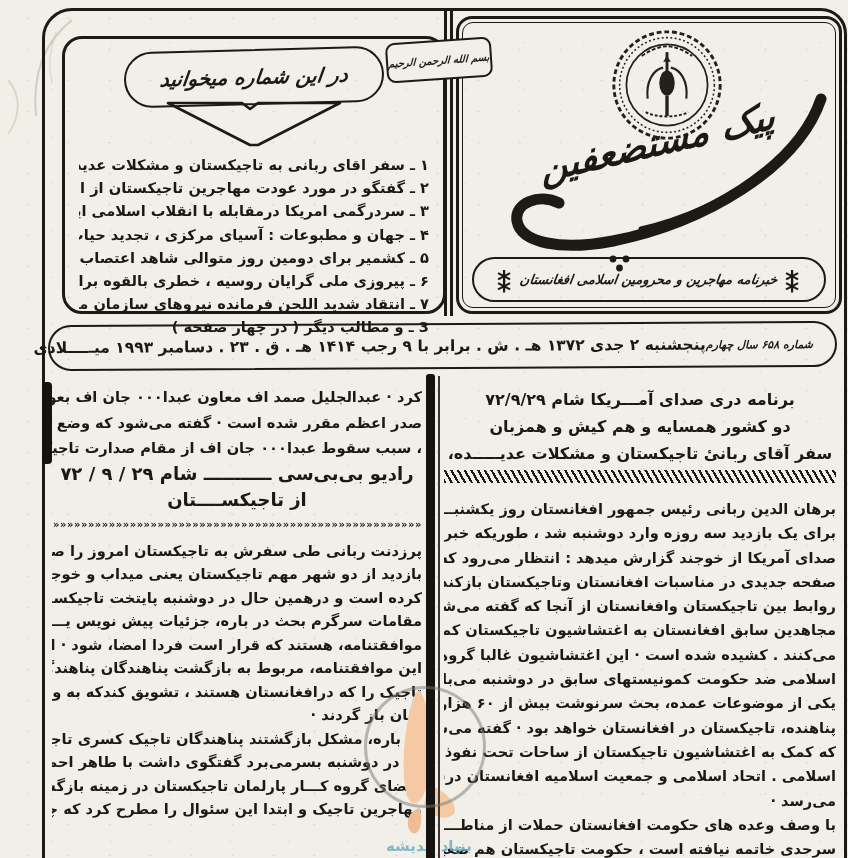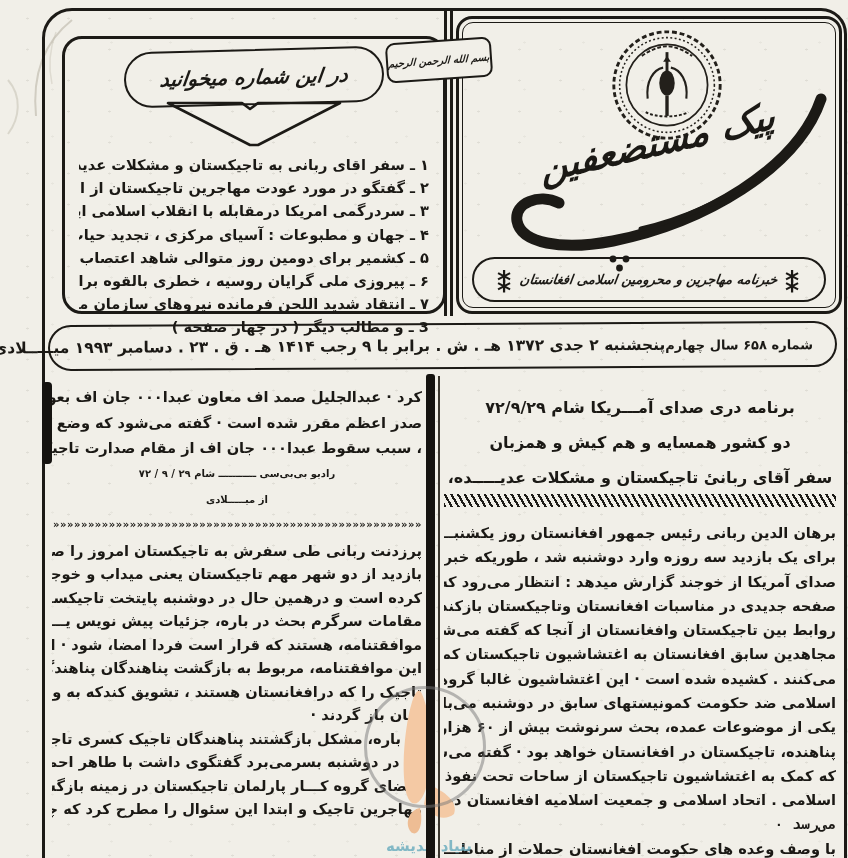--- a/index.html
+++ b/index.html
@@ -83,48 +83,48 @@
     transform:skewX(-8deg);white-space:nowrap;
   }
 
   
   .date-bar{
     position:absolute;left:48px;top:323px;width:789px;height:46px;
     border:2.5px solid #1c1a16;border-radius:23px;box-sizing:border-box;
     display:flex;align-items:center;direction:rtl;padding:0 22px;
     transform:rotate(-.3deg);
   }
-  .date-bar .issue{font-size:13px;font-weight:bold;white-space:nowrap;}
+  .date-bar .issue{font-size:11px;font-weight:bold;white-space:nowrap;font-style:italic;}
   .date-bar .dateline{flex:1;text-align:center;font-size:15.5px;font-weight:bold;white-space:nowrap;}
 
   
   .col-divider{position:absolute;left:426px;top:374px;width:9px;height:490px;background:#151310;border-radius:3px;z-index:29;}
   .col-divider-thin{position:absolute;left:438px;top:376px;width:1.5px;height:486px;background:#3a362e;z-index:29;}
   .ink-blotch{position:absolute;left:42px;top:382px;width:10px;height:82px;background:#151310;border-radius:4px;}
 
   .left-col{position:absolute;left:52px;top:384px;width:370px;direction:rtl;}
   .right-col{position:absolute;left:444px;top:386px;width:392px;direction:rtl;}
 
   .line{
     font-size:14.6px;font-weight:bold;line-height:23.5px;
     text-align:justify;white-space:nowrap;overflow:hidden;
   }
   .l-open .line{line-height:25.5px;}
   .l-body .line{line-height:23.5px;}
   .r-body .line{line-height:24.3px;}
 
   .l-heading{margin-top:0;}
-  .l-heading .hline{font-size:10px;font-weight:bold;line-height:26px;text-align:center;white-space:nowrap;}
+  .l-heading .hline{font-size:18px;font-weight:bold;line-height:26px;text-align:center;white-space:nowrap;}
   .guillemets{
     height:12px;line-height:12px;overflow:hidden;font-size:10px;font-weight:bold;
     letter-spacing:.5px;text-align:center;margin:6px 0 8px 0;
   }
   .l-body{margin-top:2px;}
 
-  .r-heading .hline{font-size:16px;font-weight:bold;line-height:27px;text-align:center;white-space:nowrap;margin-top:8px;}
+  .r-heading .hline{font-size:16px;font-weight:bold;line-height:27px;text-align:center;white-space:nowrap;}
   .hatch{
     height:13px;margin-top:3px;
     background:repeating-linear-gradient(60deg,#1c1a16 0 2.2px,transparent 2.2px 5.8px);
   }
   .r-body{margin-top:14px;}
 
   
   .wm-circle{
     position:absolute;left:364px;top:686px;width:116px;height:116px;
     border:3.5px solid rgba(120,120,120,.5);border-radius:50%;z-index:30;
@@ -221,21 +221,21 @@
   <div class="ink-blotch"></div>
 
   <div class="left-col">
     <div class="l-open">
         <div class="line" style="text-align-last: justify;">کرد · عبدالجلیل صمد اف معاون عبدا۰۰۰ جان اف بعوض وی</div>
         <div class="line" style="text-align-last: justify;">صدر اعظم مقرر شده است · گفته می‌شود که وضع برهم اقتصاد</div>
         <div class="line" style="text-align-last: justify;">، سبب سقوط عبدا۰۰۰ جان اف از مقام صدارت تاجیکستان</div>
       </div>
     <div class="l-heading">
         <div class="hline">رادیو بی‌بی‌سی ـــــــــــ شام ۲۹ / ۹ / ۷۲</div>
-        <div class="hline">از میـــــلادی</div>
+        <div class="hline">از تاجیکســــتان</div>
       </div>
     <div class="guillemets">««««««««««««««««««««««««««««««««««««««««««««««««««««««««««</div>
     <div class="l-body">
         <div class="line" style="text-align-last: justify;">پرزدنت ربانی طی سفرش به تاجیکستان امروز را صـــرف</div>
         <div class="line" style="text-align-last: justify;">بازدید از دو شهر مهم تاجیکستان یعنی میداب و خوجــــد</div>
         <div class="line" style="text-align-last: justify;">کرده است و درهمین حال در دوشنبه پایتخت تاجیکســــتان</div>
         <div class="line" style="text-align-last: justify;">مقامات سرگرم بحث در باره، جزئیات پیش نویس یـــــــک</div>
         <div class="line" style="text-align-last: justify;">موافقتنامه، هستند که قرار است فردا امضا، شود · از جمله</div>
         <div class="line" style="text-align-last: justify;">این موافقتنامه، مربوط به بازگشت پناهندگان پناهندگان</div>
         <div class="line" style="text-align-last: justify;">تاجیک را که درافغانستان هستند ، تشویق کندکه به وطـــن</div>
@@ -260,21 +260,21 @@
         <div class="line" style="text-align-last: justify;">صدای آمریکا از خوجند گزارش میدهد : انتظار می‌رود که این</div>
         <div class="line" style="text-align-last: justify;">صفحه جدیدی در مناسبات افغانستان وتاجیکستان بازکند ·</div>
         <div class="line" style="text-align-last: justify;">روابط بین تاجیکستان وافغانستان از آنجا که گفته می‌شود</div>
         <div class="line" style="text-align-last: justify;">مجاهدین سابق افغانستان به اغتشاشیون تاجیکستان کمـــک</div>
         <div class="line" style="text-align-last: justify;">می‌کنند . کشیده شده است · این اغتشاشیون غالبا گروههای</div>
         <div class="line" style="text-align-last: justify;">اسلامی ضد حکومت کمونیستهای سابق در دوشنبه می‌باشند ·</div>
         <div class="line" style="text-align-last: justify;">یکی از موضوعات عمده، بحث سرنوشت بیش از ۶۰ هزار</div>
         <div class="line" style="text-align-last: justify;">پناهنده، تاجیکستان در افغانستان خواهد بود · گفته می‌شود</div>
         <div class="line" style="text-align-last: justify;">که کمک به اغتشاشیون تاجیکستان از ساحات تحت نفوذ حزب</div>
         <div class="line" style="text-align-last: justify;">اسلامی . اتحاد اسلامی و جمعیت اسلامیه افغانستان درشمال</div>
-        <div class="line" style="text-align-last: right; font-family: Liberation Mono, monospace;">می‌رسد ·</div>
+        <div class="line" style="text-align-last: right;">می‌رسد ·</div>
         <div class="line" style="text-align-last: justify;">با وصف وعده های حکومت افغانستان حملات از مناطـــــق</div>
         <div class="line" style="text-align-last: justify;">سرحدی خاتمه نیافته است ، حکومت تاجیکستان هم ضعیـــف</div>
       </div>
   </div>
 
   <svg class="wm-blob" width="86" height="152" viewBox="0 0 86 152">
     <path d="M30,6 C40,30 42,60 36,92 C32,114 22,122 16,110 C8,92 12,40 20,14 C24,2 27,0 30,6 Z" fill="#f4c9a4"></path>
     <path d="M36,96 C54,104 66,114 62,126 C52,134 38,128 32,116 Z" fill="#f4c9a4"></path>
     <path d="M28,120 C32,136 26,150 19,144 C12,136 17,122 28,120 Z" fill="#eebd94"></path>
   </svg>

